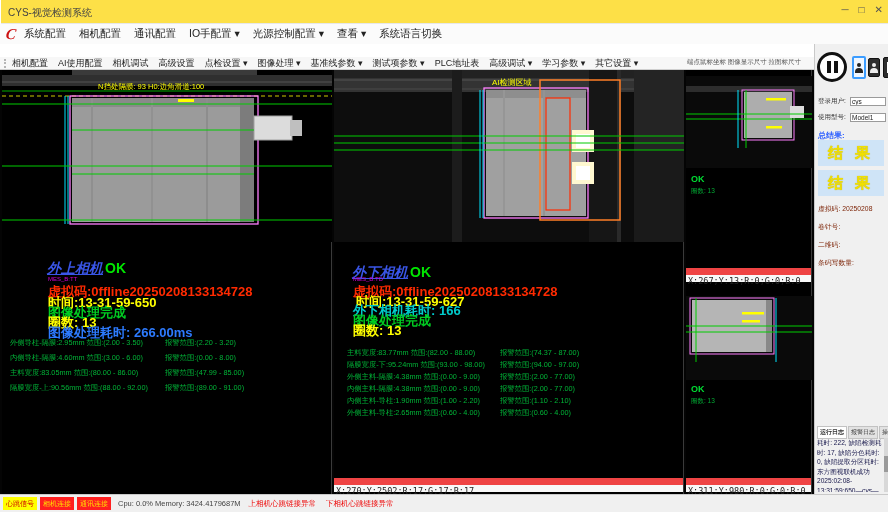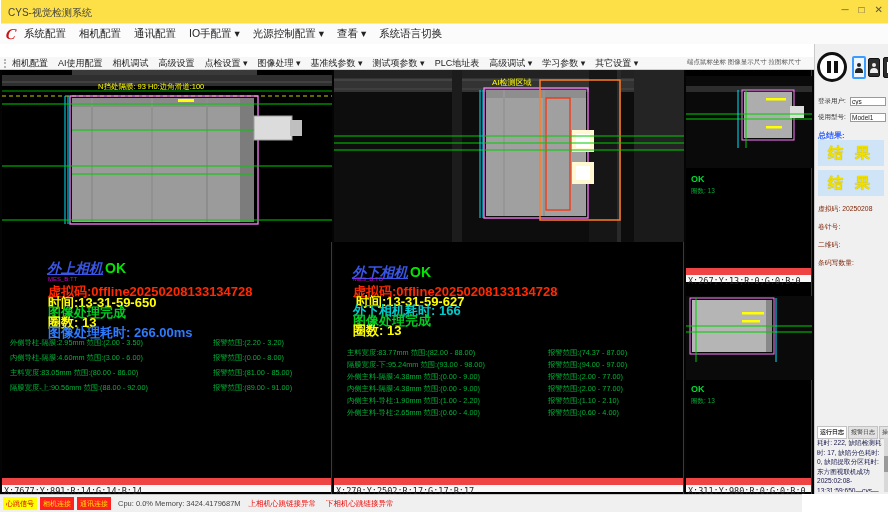--- a/index.html
+++ b/index.html
@@ -36,21 +36,21 @@
   .res-title { position:absolute; font-size:14px; font-weight:bold; font-style:italic; }
   .res-title .t { color:#3a56e8; text-decoration:underline; }
   .res-title .ok { color:#00e600; font-style:normal; margin-left:2px; }
   .res-mes { position:absolute; font-size:6px; color:#d000d0; }
   .res-line { position:absolute; font-size:13px; font-weight:bold; white-space:nowrap; }
   .c-red { color:#ff2a00; } .c-yel { color:#ffff00; } .c-grn { color:#00cc22; }
   .c-blu { color:#2d7bff; } .c-cyn { color:#00cccc;text-align:center; }
 
   .mrow { position:absolute; width:100%; font-size:7.3px; color:#00b437; white-space:nowrap; }
   .mrow .mtext { position:absolute; left:0; }
-  .mrow .malarm { position:absolute; left:155px;margin-left:48px; }
+  .mrow .malarm { position:absolute; left:155px; }
 
   .coordbar { position:absolute; left:0; top:408px; width:100%; height:14px; background:#f8f8f8; border-top:7px solid #ef4444; font-family:"DejaVu Sans Mono",monospace; font-size:8.5px; color:#222; line-height:13px; padding-left:2px; }
 
   .thumb-lines { position:absolute; left:5px; }
   .thumb-lines .ok-line { display:block; font-size:9px; font-weight:bold; color:#00dd33; }
   .thumb-lines .sub-line { display:block; font-size:6.5px; color:#00aa33; margin-top:3px; }
 
   
   .sidebar { position:absolute; left:814px; top:44px; width:74px; height:450px; background:#f0f0f0; border-left:1px solid #c9c9c9; }
   .btn-pause { position:absolute; left:2px; top:8px; width:30px; height:30px; border:3px solid #111; border-radius:50%; background:#fff; display:flex; align-items:center; justify-content:center; gap:3px; cursor:pointer; }
@@ -74,21 +74,21 @@
   .side-static { position:absolute; left:3px; font-size:6.8px; color:#7a1f00; white-space:nowrap; }
 
   .log-tabs { position:absolute; left:2px; top:382px; display:flex; gap:1px; }
   .log-tab { font-size:6px; color:#333; padding:1px 2px; background:#e2e2e2; border:1px solid #c2c2c2; white-space:nowrap; cursor:pointer; }
   .log-tab.sel { background:#fff; font-weight:bold; }
   .log-text { position:absolute; left:2px; top:394px; width:66px; height:54px; font-size:6.6px; line-height:1.45; color:#15154a; overflow:hidden; }
   .log-scroll { position:absolute; right:0px; top:394px; width:4px; height:54px; background:#d8d8d8; }
   .log-scroll::after { content:""; position:absolute; left:0; top:18px; width:4px; height:16px; background:#9a9a9a; }
 
   
-  .statusbar { position:absolute; left:0; top:494px; width:802px; height:18px; background:#f0f0f0; border-top:1px solid #c9c9c9; display:flex; align-items:center; padding-left:3px; }
+  .statusbar { position:absolute; left:0; top:494px; width:888px; height:18px; background:#f0f0f0; border-top:1px solid #c9c9c9; display:flex; align-items:center; padding-left:3px; }
   .badge { font-size:7px; padding:1.5px 3px; margin-right:3px; white-space:nowrap; }
   .badge-heart { background:#ffff00; color:#cc0000; }
   .badge-red { background:#ff2020; color:#ffe000; }
   .status-cpu { font-size:7.5px; color:#444; margin:0 8px 0 4px; white-space:nowrap; }
   .status-alert { font-size:7.5px; color:#ee0000; margin-right:10px; white-space:nowrap; }
 </style>
 </head>
 <body>
 
 <div class="app">
@@ -172,27 +172,26 @@
       <div class="mrow" style="top:268px;">
         <span class="mtext" style="left:8px;">外侧导柱-隔膜:2.95mm 范围:(2.00 - 3.50)</span>
         <span class="malarm" style="left:163px;">报警范围:(2.20 - 3.20)</span>
       </div>
       <div class="mrow" style="top:283px;">
         <span class="mtext" style="left:8px;">内侧导柱-隔膜:4.60mm 范围:(3.00 - 6.00)</span>
         <span class="malarm" style="left:163px;">报警范围:(0.00 - 8.00)</span>
       </div>
       <div class="mrow" style="top:298px;">
         <span class="mtext" style="left:8px;">主料宽度:83.05mm 范围:(80.00 - 86.00)</span>
-        <span class="malarm" style="left:163px;">报警范围:(81.00 - 85.00)</span>
+        <span class="malarm" style="left:163px;">报警范围:(47.99 - 85.00)</span>
       </div>
       <div class="mrow" style="top:313px;">
         <span class="mtext" style="left:8px;">隔膜宽度-上:90.56mm 范围:(88.00 - 92.00)</span>
         <span class="malarm" style="left:163px;">报警范围:(89.00 - 91.00)</span>
       </div>
-      <div class="coordbar">X:7677;Y:891;R:14;G:14;B:14</div>
     </div>
 
     <div class="view view-mid">
       <svg class="cam-svg" width="350" height="172" viewBox="0 0 350 172">
         <rect x="0" y="0" width="350" height="172" fill="#0d0d0d"></rect>
         <rect x="0" y="0" width="350" height="8" fill="#222"></rect>
         <rect x="0" y="8" width="350" height="14" fill="#333"></rect>
         <line x1="0" y1="10" x2="350" y2="10" stroke="#555" stroke-width="1"></line>
         <line x1="0" y1="19" x2="350" y2="19" stroke="#4a4a4a" stroke-width="1"></line>
         <rect x="118" y="0" width="10" height="172" fill="#1c1c1c"></rect>

